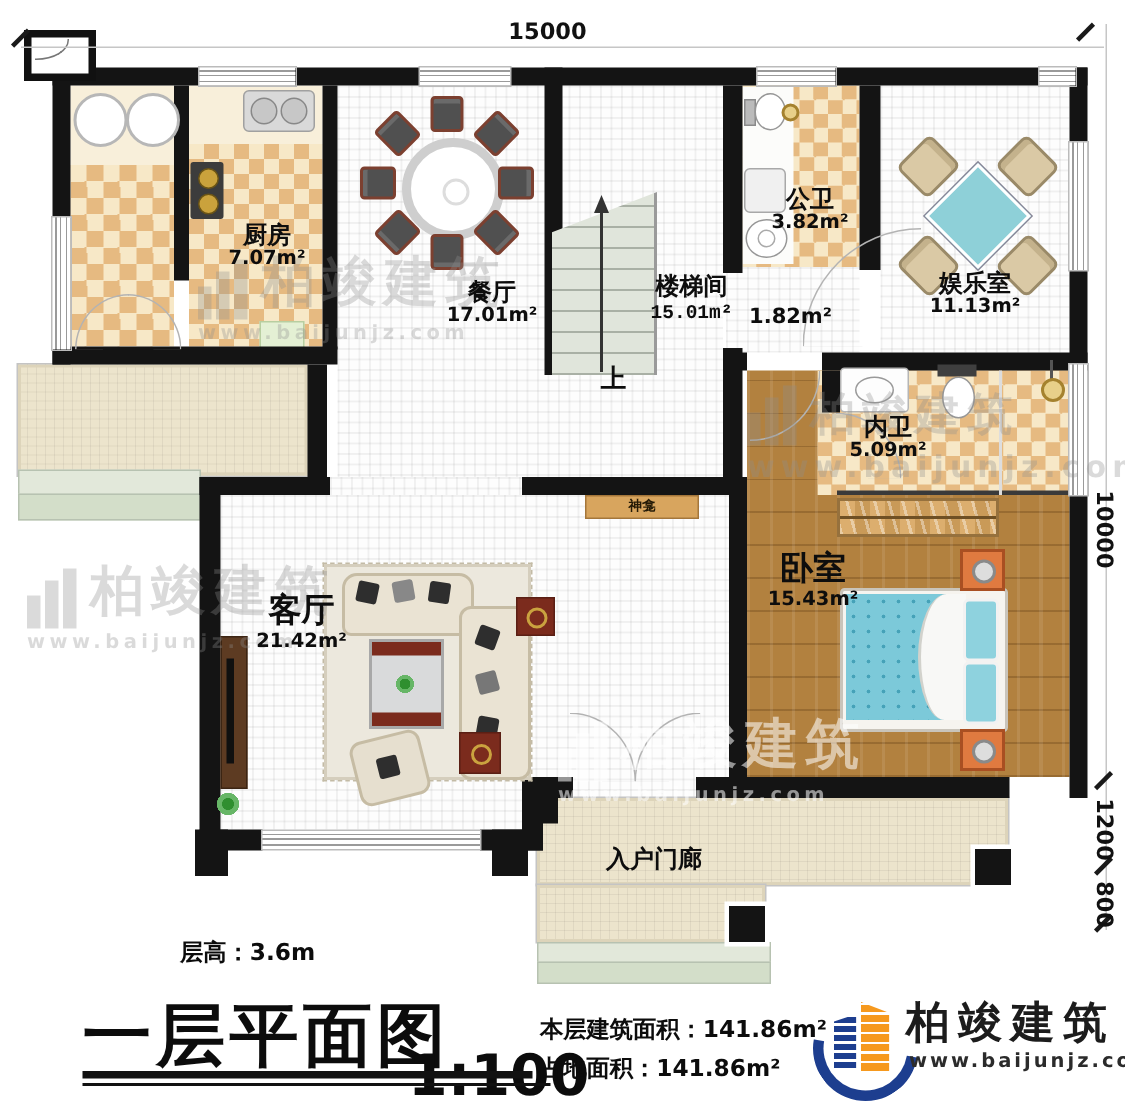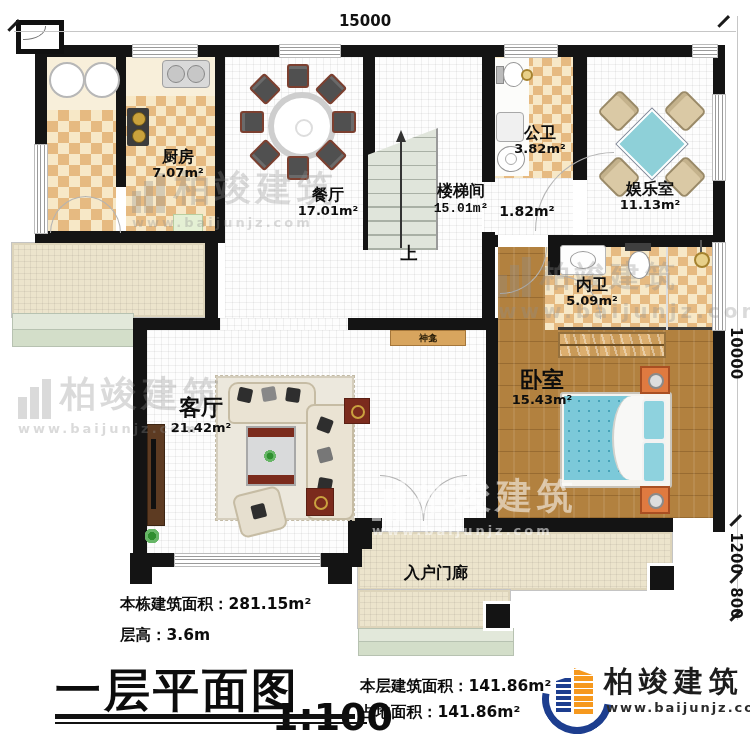--- a/index.html
+++ b/index.html
@@ -311,21 +311,20 @@
   <div class="tick" style="left:6px;top:24px;"></div>
   <div class="tick" style="left:716px;top:20px;"></div>
   <div class="tick" style="left:728px;top:519px;"></div>
   <div class="tick" style="left:728px;top:576px;"></div>
   <div class="tick" style="left:728px;top:614px;"></div>
   <div class="dimtext" style="left:320px;top:12px;width:90px;">15000</div>
   <div class="dimtext vdim" style="left:706px;top:344px;width:60px;">10000</div>
   <div class="dimtext vdim" style="left:706px;top:544px;width:60px;">1200</div>
   <div class="dimtext vdim" style="left:706px;top:594px;width:60px;">800</div>
 
-  <div class="ftext stat" style="left:120px;top:594px;">本栋建筑面积：281.15m²</div>
   <div class="ftext stat" style="left:120px;top:625px;">层高：3.6m</div>
   <div class="ftext title-main" style="left:55px;top:660px;">一层平面图</div>
   <div class="ftext title-scale" style="left:272px;top:695px;">1:100</div>
   <div style="position:absolute;left:55px;top:714px;width:300px;height:5px;background:#111;"></div>
   <div style="position:absolute;left:55px;top:722px;width:312px;height:2px;background:#111;"></div>
   <div class="ftext stat" style="left:360px;top:676px;">本层建筑面积：141.86m²</div>
   <div class="ftext stat" style="left:360px;top:702px;">占地面积：141.86m²</div>
 
   <div style="position:absolute;left:540px;top:656px;width:206px;height:74px;">
     <div style="position:absolute;left:2px;top:8px;width:56px;height:56px;border:7px solid transparent;border-left-color:#1d3e8f;border-bottom-color:#1d3e8f;border-radius:50%;transform:rotate(-35deg);"></div>

